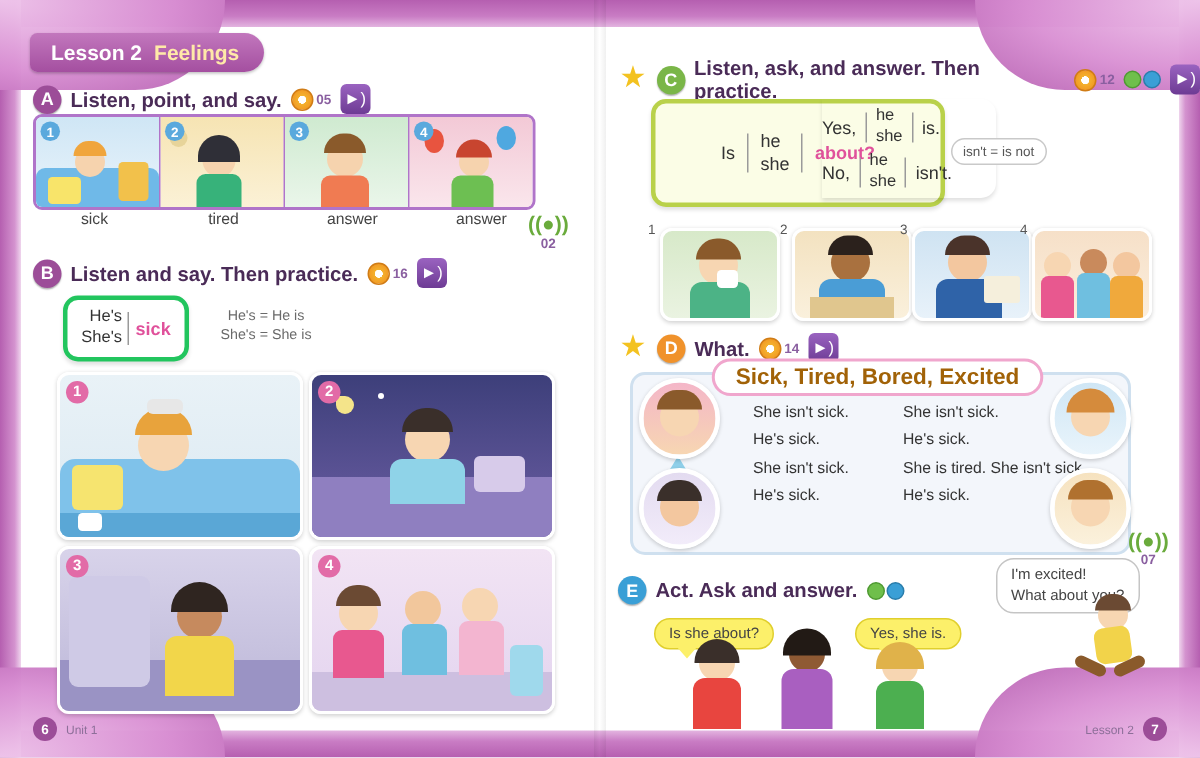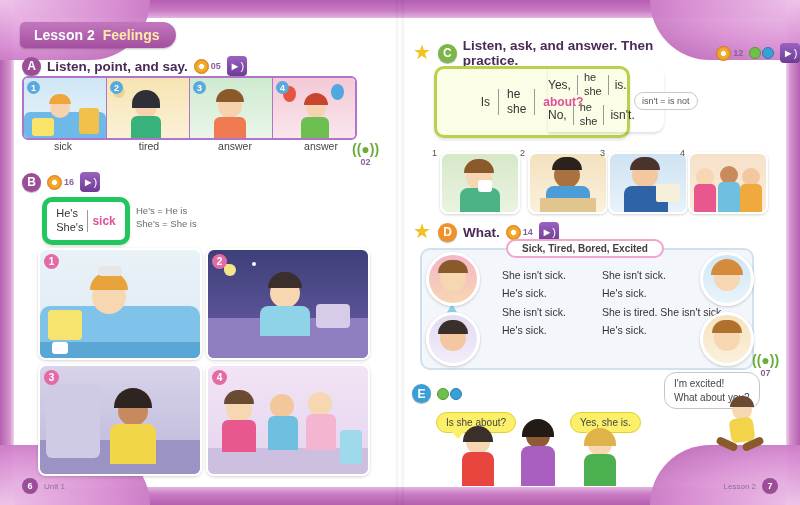--- a/index.html
+++ b/index.html
@@ -107,21 +107,21 @@
   }
   .cap-row{
     position:absolute;display:flex;
   }
   .cap{width:86px;text-align:center;font-size:10.5px;color:#444;}
   
   .gbox{
     position:absolute;background:#fbfde6;border:3px solid #b9d14a;border-radius:10px;
     box-shadow:0 2px 3px rgba(0,0,0,.12);
   }
-  .gbox.small{background:#ffffff;border:5px solid #22c55e;}
+  .gbox.small{background:#ffffff;border:3px solid #22c55e;text-align:right;}
   .gtable{
     display:flex;align-items:center;justify-content:center;height:100%;
     font-size:12px;color:#333;gap:6px;
   }
   .vsep{width:1px;background:#9a9a9a;height:26px;}
   .stack{display:flex;flex-direction:column;line-height:1.25;}
   .pink{color:#e0519b;font-weight:bold;}
   .note{
     position:absolute;font-size:9.5px;color:#6a6a6a;line-height:1.4;
   }
@@ -138,21 +138,21 @@
     display:flex;align-items:center;justify-content:center;z-index:4;
   }
   .pic .n.pk{background:#e26ba7;}
   
   .chant{
     position:absolute;background:#f3f6fb;border:2px solid #cfe0ef;border-radius:10px;
   }
   .chant-title{
     position:absolute;left:50%;transform:translateX(-50%);
     background:#ffffff;border:2px solid #f0a6cd;border-radius:14px;
-    padding:2px 14px;font-size:10px;font-weight:bold;color:#404040;white-space:nowrap;
+    padding:2px 14px;font-size:15px;font-weight:bold;color:#a16207;white-space:nowrap;
   }
   .chant-col{position:absolute;font-size:10.5px;color:#333;line-height:1.75;}
   
   .bubble{
     position:absolute;border-radius:12px;padding:4px 9px;
     font-size:10px;color:#444;white-space:nowrap;
   }
   .bubble.y{background:#fcf06a;border:1.5px solid #e0cf2d;}
   .bubble.w{background:#ffffff;border:1.5px solid #c5c5c5;}
   .bubble.tail::after{
@@ -245,39 +245,40 @@
     <span class="cap">answer</span>
   </div>
 
   <div class="track" style="position:absolute;left:352px;top:141px;flex-direction:column;gap:0;">
     <span style="font-size:14px;color:#6aab3c;">((●))</span>
     <span>02</span>
   </div>
 
   <div class="act" style="left:22px;top:172px;">
     <span class="badge">B</span>
+    <span class="act-text">Listen and say. Then practice.</span>
     <span class="track">
       <span class="cd"></span>
       <span>16</span>
     </span>
     <span class="speaker">►)</span>
   </div>
 
   <div class="gbox small" style="left:42px;top:197px;width:78px;height:38px;">
     <div class="gtable" style="gap:4px;">
       <div class="stack" style="font-size:11px;">
         <span>He's</span>
         <span>She's</span>
       </div>
       <div class="vsep" style="height:22px;"></div>
       <span class="pink">sick</span>
     </div>
   </div>
 
-  <div class="note" style="left:136px;top:204px;white-space:pre-line;">He's = He is
+  <div class="note" style="left:147px;top:204px;white-space:pre-line;text-align:center;">He's = He is
 She's = She is</div>
 
   <div class="pic" style="left:38px;top:248px;width:160px;height:108px;background:linear-gradient(180deg,#e9f2f7,#dbe9f2);">
     <span class="n pk">1</span>
     <div style="position:absolute;left:0;bottom:0;width:160px;height:52px;background:#7fc2ea;border-radius:10px 10px 0 0;"></div>
     <div style="position:absolute;left:0;bottom:0;width:160px;height:16px;background:#5aa7d6;"></div>
     <div style="position:absolute;left:52px;top:30px;width:34px;height:34px;border-radius:50%;background:#f7d6b2;"></div>
     <div style="position:absolute;left:50px;top:22px;width:38px;height:18px;border-radius:19px 19px 0 0;background:#e8a33c;"></div>
     <div style="position:absolute;left:58px;top:16px;width:24px;height:10px;background:#e7e7e7;border-radius:4px;"></div>
     <div style="position:absolute;left:8px;bottom:18px;width:34px;height:30px;background:#f6e46f;border-radius:4px;"></div>
@@ -465,20 +466,21 @@
   <div class="track" style="position:absolute;left:752px;top:352px;flex-direction:column;gap:0;">
     <span style="font-size:14px;color:#6aab3c;">((●))</span>
     <span>07</span>
   </div>
 
   <div class="bubble w" style="left:664px;top:372px;white-space:pre-line;line-height:1.35;">I'm excited!
 What about you?</div>
 
   <div class="act" style="left:412px;top:384px;">
     <span class="badge blue">E</span>
+    <span class="act-text">Act. Ask and answer.</span>
     <span class="pairicon">
         <i></i>
         <i class="b"></i>
       </span>
   </div>
 
   <div class="bubble y tail" style="left:436px;top:412px;">Is she about?</div>
   <div class="bubble y tail" style="left:570px;top:412px;">Yes, she is.</div>
 
   <div class="ill" style="left:452px;top:430px;width:52px;height:56px;">

